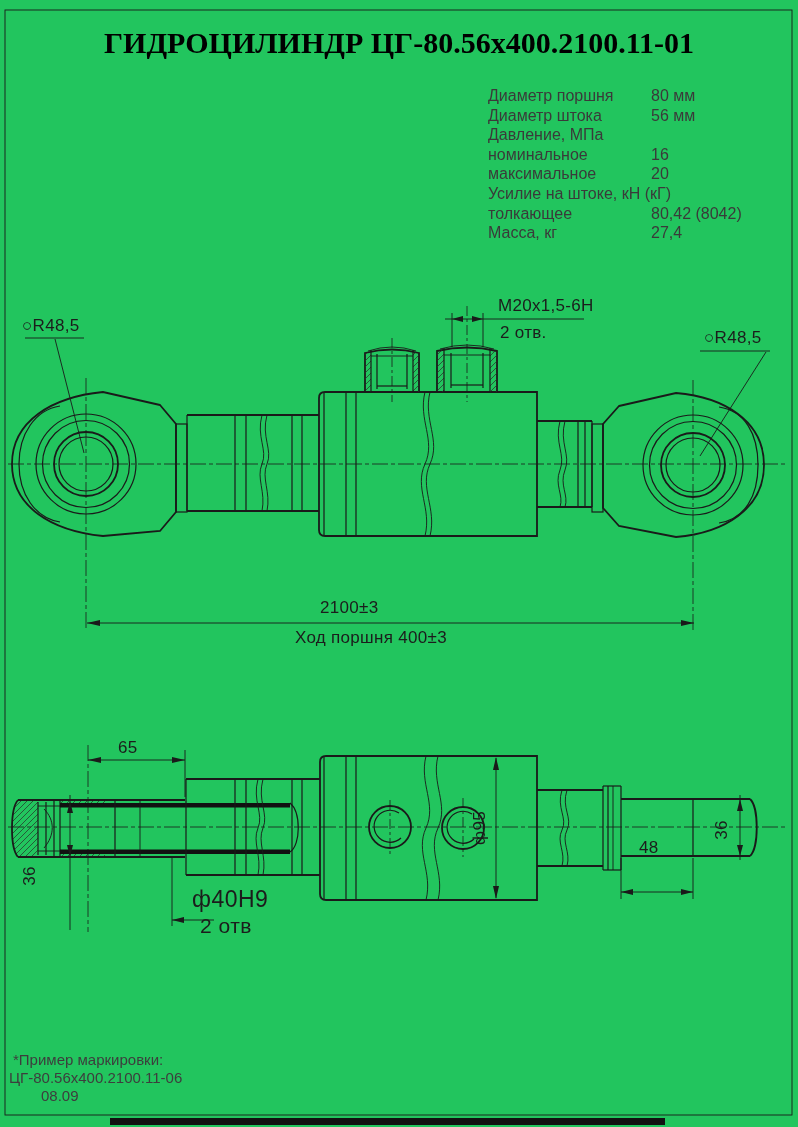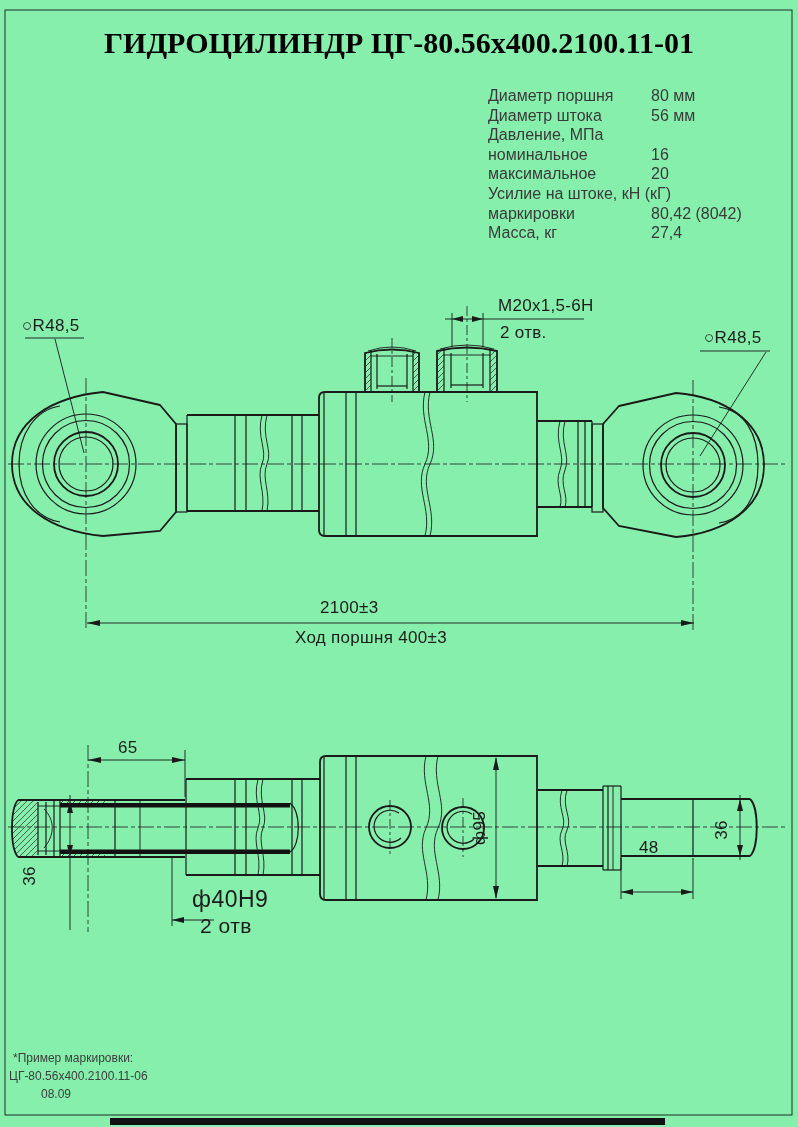--- a/index.html
+++ b/index.html
@@ -1,36 +1,36 @@
 <!DOCTYPE html>
 <html><head>
 <meta charset="utf-8">
 <style>
   html,body{margin:0;padding:0;background:#e8e8e8}
-  .page{position:relative;width:798px;height:1127px;background:#86efac;
+  .page{position:relative;width:798px;height:1127px;background:#22c55e;
         font-family:"Liberation Sans",sans-serif;overflow:hidden;margin:0 auto}
   svg.draw{position:absolute;left:0;top:0;display:block}
   .o{fill:none;stroke:#1a1a1a;stroke-width:1.8}
   .m{fill:none;stroke:#1a1a1a;stroke-width:1.2}
   .th{fill:none;stroke:#1a1a1a;stroke-width:0.9}
   .cl{fill:none;stroke:#1a1a1a;stroke-width:0.8;stroke-dasharray:16 3 4 3}
   .cl2{fill:none;stroke:#1a1a1a;stroke-width:0.8;stroke-dasharray:10 3 3 3}
   .ar{fill:#1a1a1a;stroke:none}
   .bk{fill:#111;stroke:none}
   .t{position:absolute;color:#1c1c1c;white-space:nowrap}
   .title{left:0;right:0;top:26px;text-align:center;
          font-family:"Liberation Serif",serif;font-weight:bold;font-size:30px;color:#000}
   .specs{position:absolute;left:488px;top:86px;font-size:16px;color:#3a3a3a}
   .srow{display:flex;line-height:19.6px;white-space:nowrap}
   .slabel{width:163px;flex:none}
   .dim{font-size:17px;letter-spacing:.3px}
   .dim-big{font-size:23px;letter-spacing:.5px}
   .rot{transform:rotate(-90deg);transform-origin:50% 50%;text-align:center}
   .ctr{text-align:left}
-  .note{font-size:12px;color:#3d3d3d}
+  .note{font-size:15px;color:#3d3d3d}
 </style>
 </head>
 <body>
 
 <div class="page">
 
   <svg class="draw" width="798" height="1127" viewBox="0 0 798 1127">
     <defs>
       <pattern id="hatch" patternUnits="userSpaceOnUse" width="6" height="6">
         <path d="M0,6 L6,0" stroke="#2a2a2a" stroke-width="0.7"></path>
@@ -264,21 +264,21 @@
       </div>
     <div class="srow">
         <span class="slabel">максимальное</span>
         <span>20</span>
       </div>
     <div class="srow">
         <span class="slabel">Усилие на штоке, кН (кГ)</span>
         <span></span>
       </div>
     <div class="srow">
-        <span class="slabel">маркировки</span>
+        <span class="slabel">толкающее</span>
         <span>80,42 (8042)</span>
       </div>
     <div class="srow">
         <span class="slabel">Масса, кг</span>
         <span>27,4</span>
       </div>
   </div>
 
   <div class="t dim" style="left:22px;top:316px">○R48,5</div>
   <div class="t dim" style="left:704px;top:328px">○R48,5</div>

